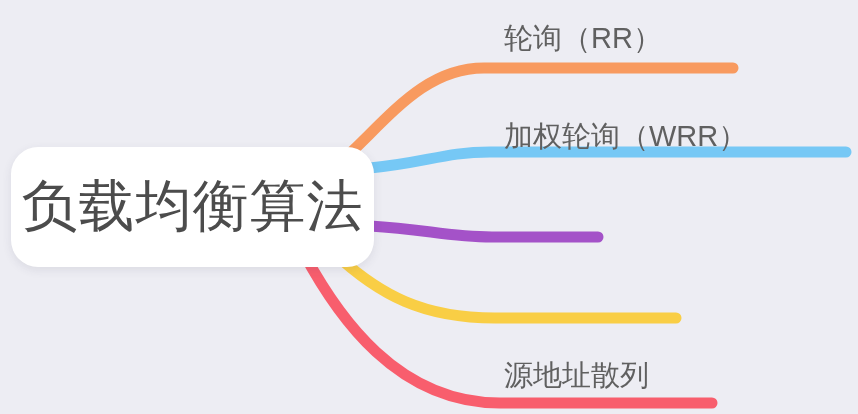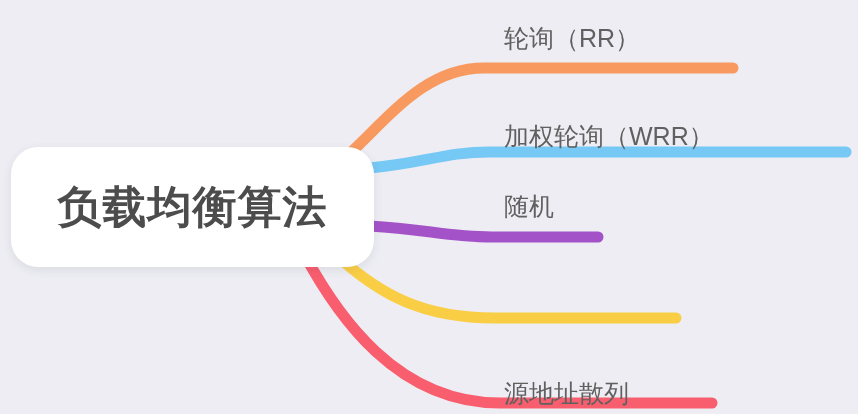--- a/index.html
+++ b/index.html
@@ -32,31 +32,31 @@
     width: 363px;
     height: 120px;
     background: #FFFFFF;
     border-radius: 27px;
     box-shadow: 0 3px 10px rgba(60, 60, 90, 0.10);
     display: flex;
     align-items: center;
     justify-content: center;
   }
   .root-node span {
-    font-size: 44px;
-    font-weight: 700;
+    font-size: 56px;
+    font-weight: 400;
     letter-spacing: 1px;
     white-space: nowrap;
   }
   .branch-label {
     position: absolute;
     left: 504px;
     height: 44px;
     line-height: 44px;
-    font-size: 25px;
+    font-size: 29px;
     font-weight: 400;
     white-space: nowrap;
   }
 </style>
 </head>
 <body>
 
 <div class="canvas" style="background: rgb(237, 237, 243);">
 
   <svg class="curves" viewBox="0 0 858 414" xmlns="http://www.w3.org/2000/svg">
@@ -68,18 +68,17 @@
   </svg>
 
   <div class="root-node">
     <span style="color: rgb(76, 76, 76);">负载均衡算法</span>
   </div>
 
   <div class="branch-label" style="top: 16px; color: rgb(96, 96, 96);">轮询（RR）</div>
 
   <div class="branch-label" style="top: 114px; color: rgb(96, 96, 96);">加权轮询（WRR）</div>
 
-  <div class="branch-label" style="top: 184px; color: rgb(96, 96, 96);">随机</div>
 
 
-  <div class="branch-label" style="top: 371px; color: rgb(96, 96, 96);">源地址散列</div>
+  <div class="branch-label" style="top: 353px; color: rgb(96, 96, 96);">源地址散列</div>
 
 </div>
 
 </body></html>

